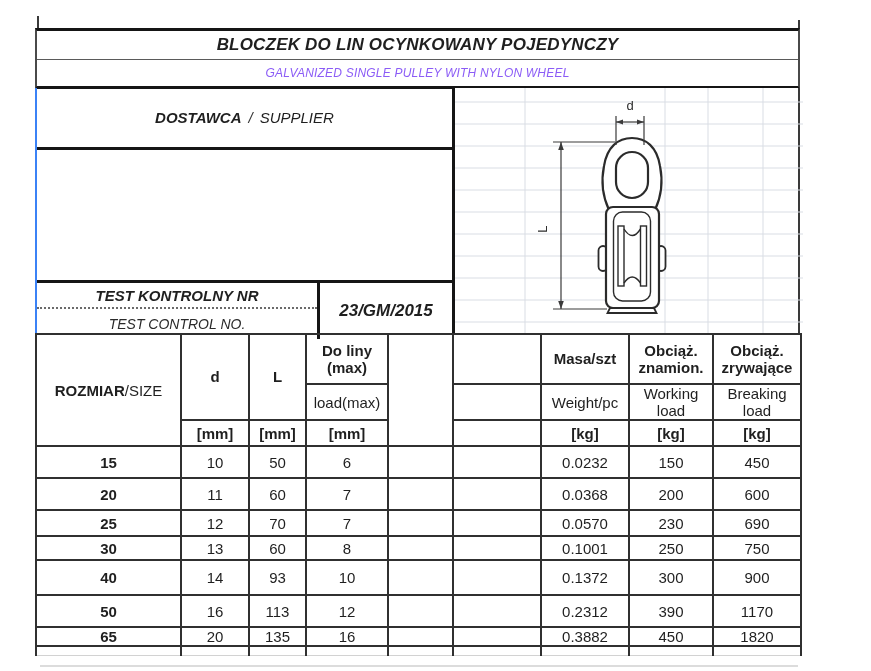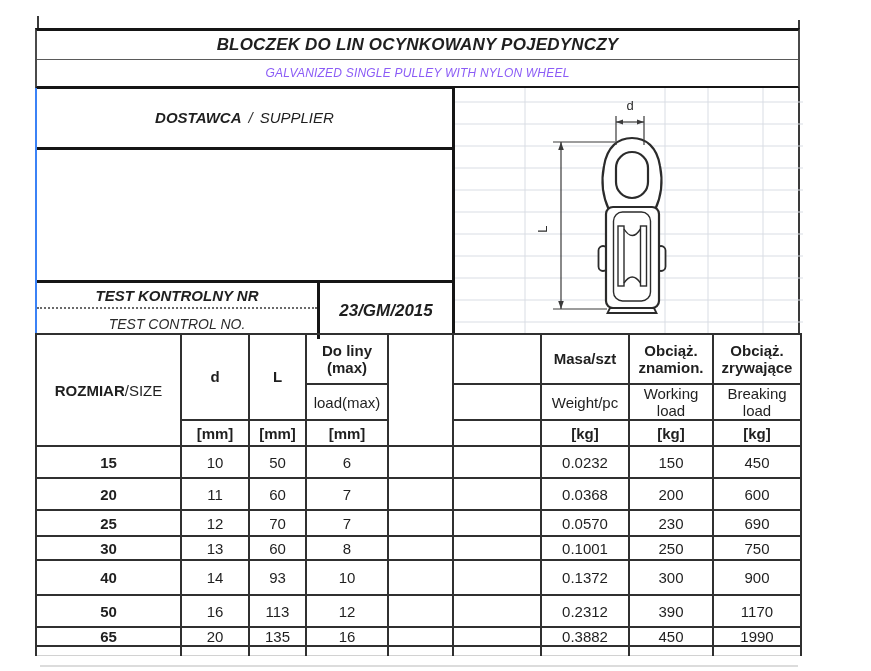--- a/index.html
+++ b/index.html
@@ -259,21 +259,21 @@
       </tr>
       <tr style="height:16px">
         <td class="size-cell">65</td>
         <td class="bl3">20</td>
         <td>135</td>
         <td>16</td>
         <td></td>
         <td class="bl3"></td>
         <td>0.3882</td>
         <td>450</td>
-        <td>1990</td>
+        <td>1820</td>
       </tr>
 
       <tr class="stub">
         <td></td>
           <td class="bl3"></td>
         <td></td>
           <td></td>
         <td></td>
           <td class="bl3"></td>
         <td></td>

